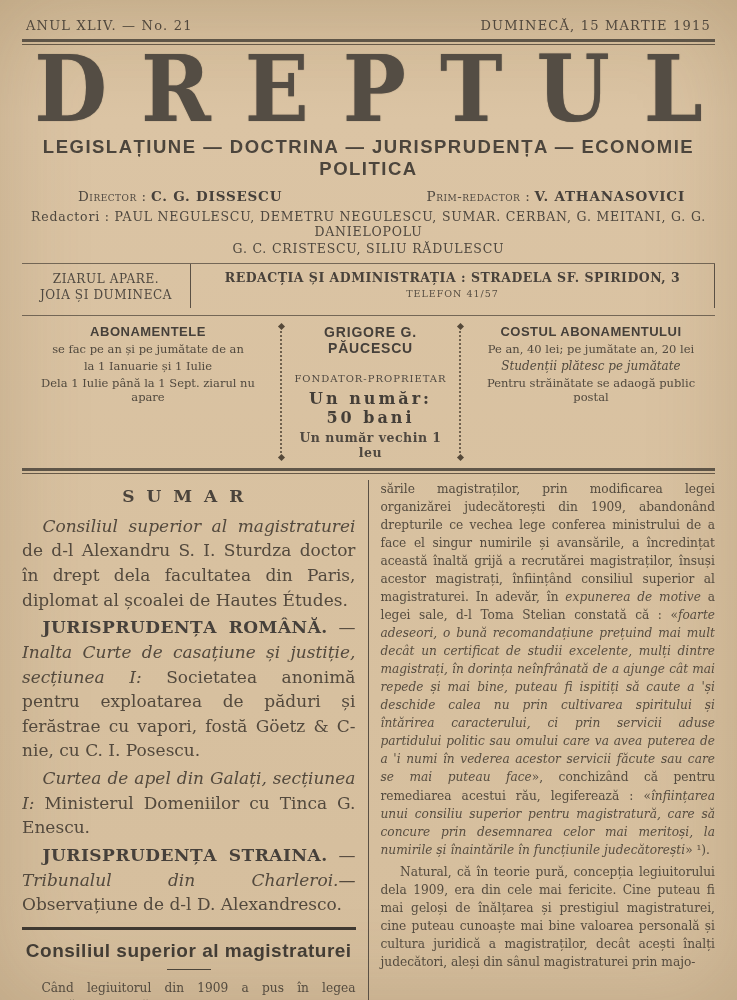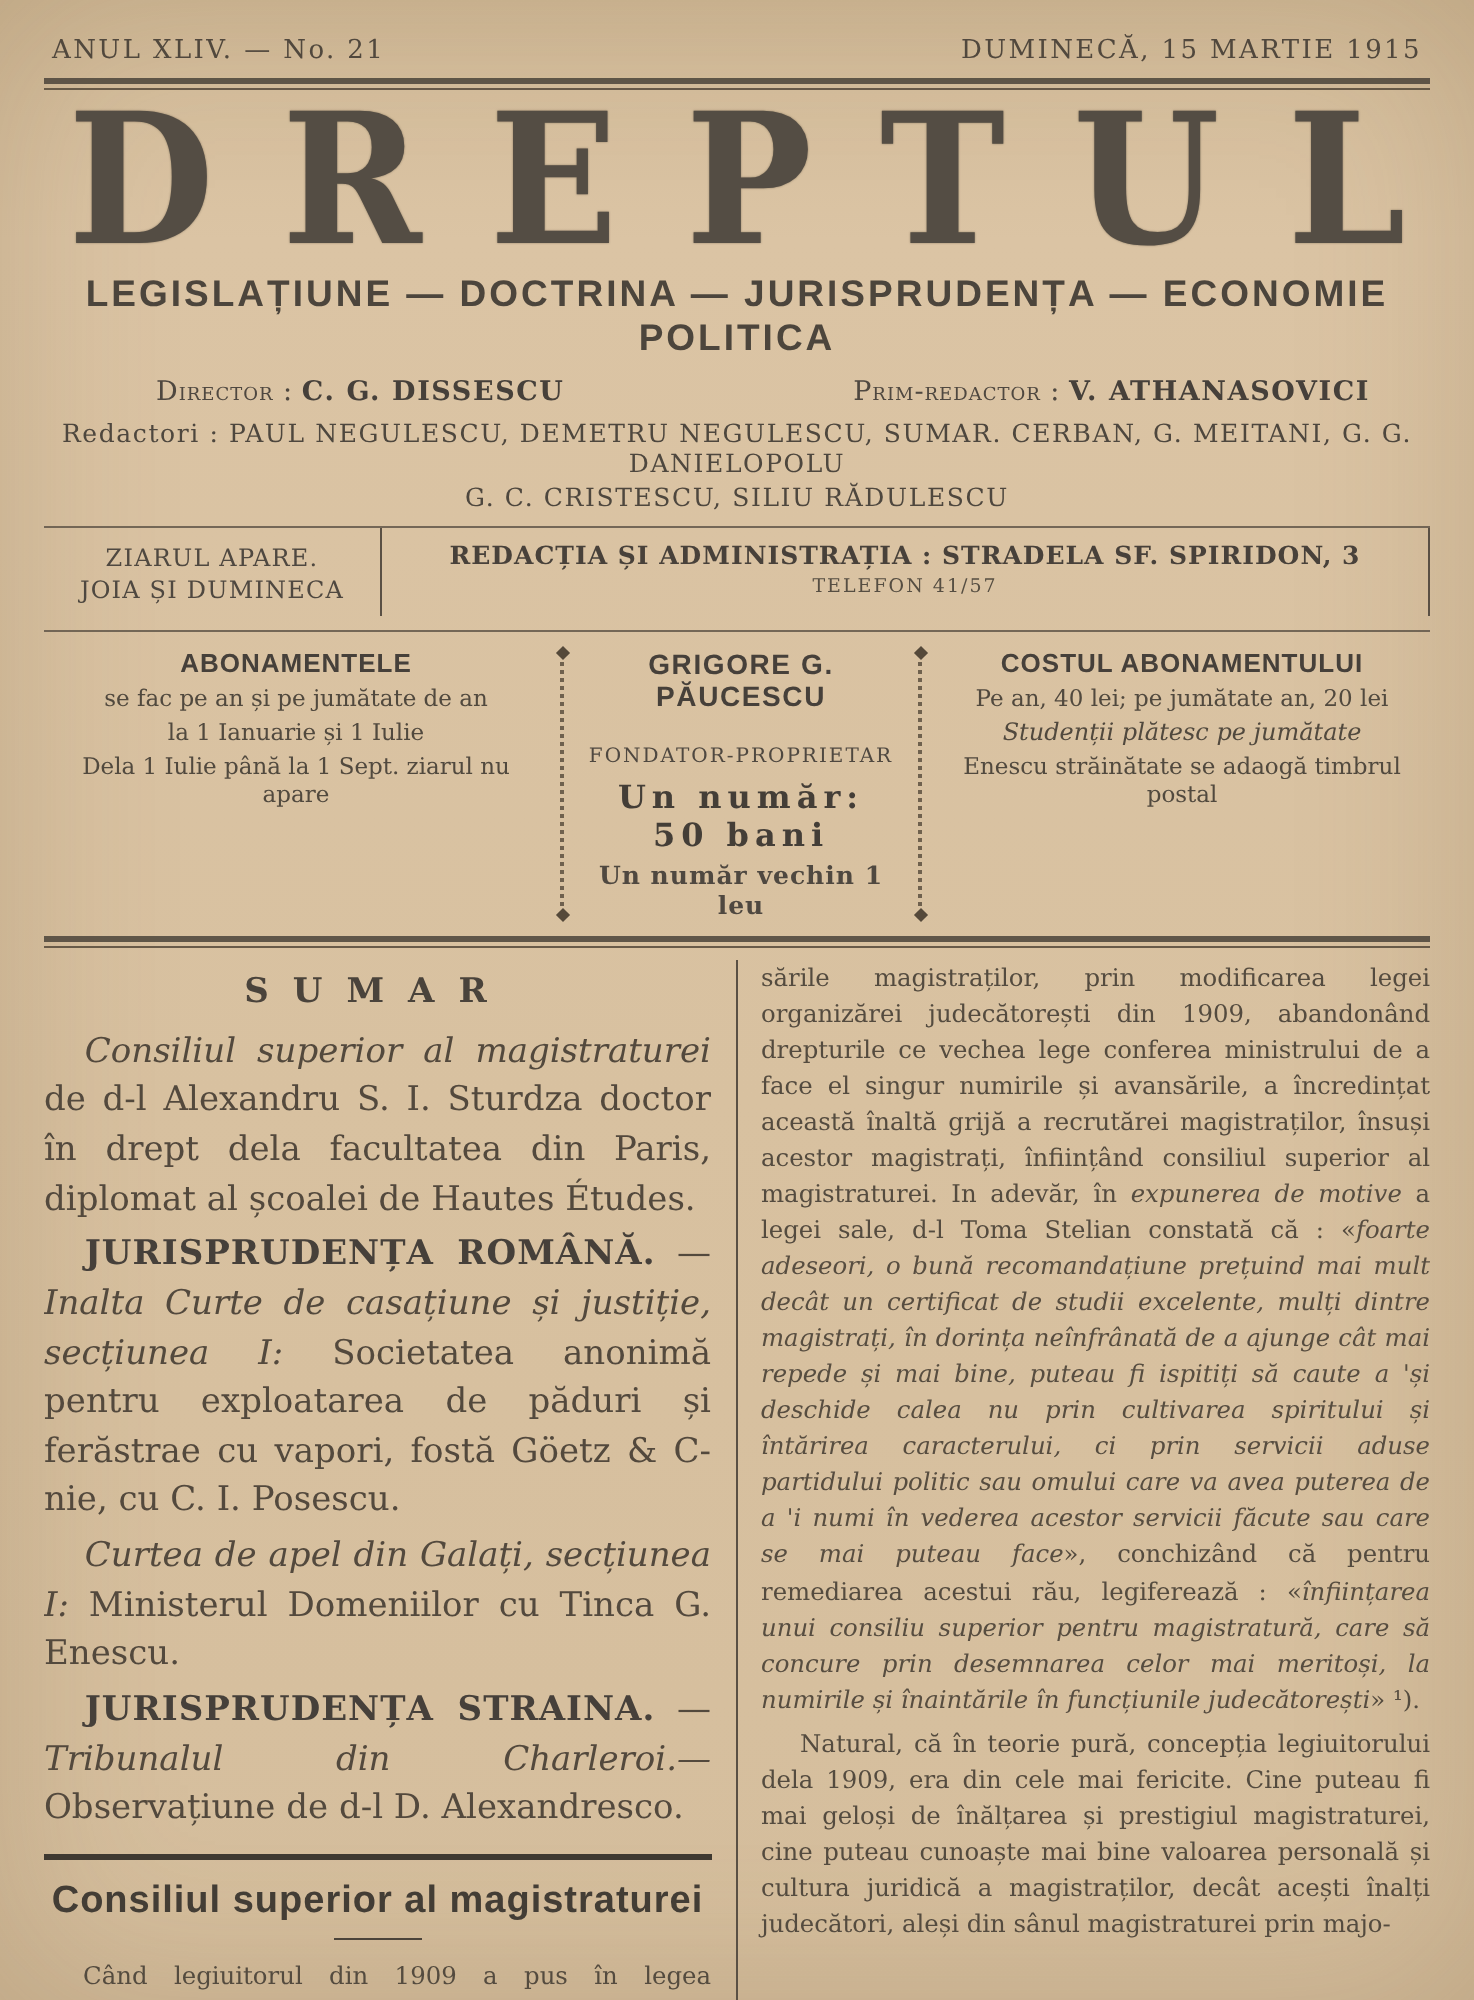--- a/index.html
+++ b/index.html
@@ -170,21 +170,21 @@
     </div>
     <div class="orn">
         <span class="orn-d"></span>
         <span class="orn-l"></span>
         <span class="orn-d"></span>
       </div>
     <div class="subs-col c">
       <div class="subs-title">COSTUL ABONAMENTULUI</div>
       <div class="subs-line">Pe an, 40 lei; pe jumătate an, 20 lei</div>
       <div class="subs-line i">Studenții plătesc pe jumătate</div>
-      <div class="subs-line">Enescu străinătate se adaogă timbrul postal</div>
+      <div class="subs-line">Pentru străinătate se adaogă public postal</div>
     </div>
   </div>
 
   <div class="rule-double"></div>
 
   <main class="body">
 
     <section class="col col-left">
       <h2 class="sumar-h">SUMAR</h2>
 

